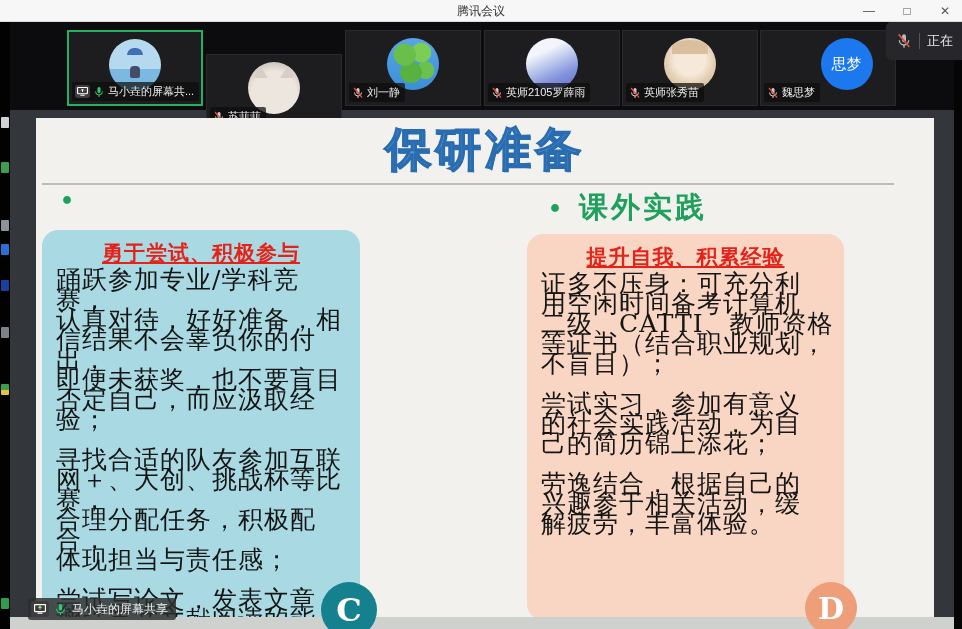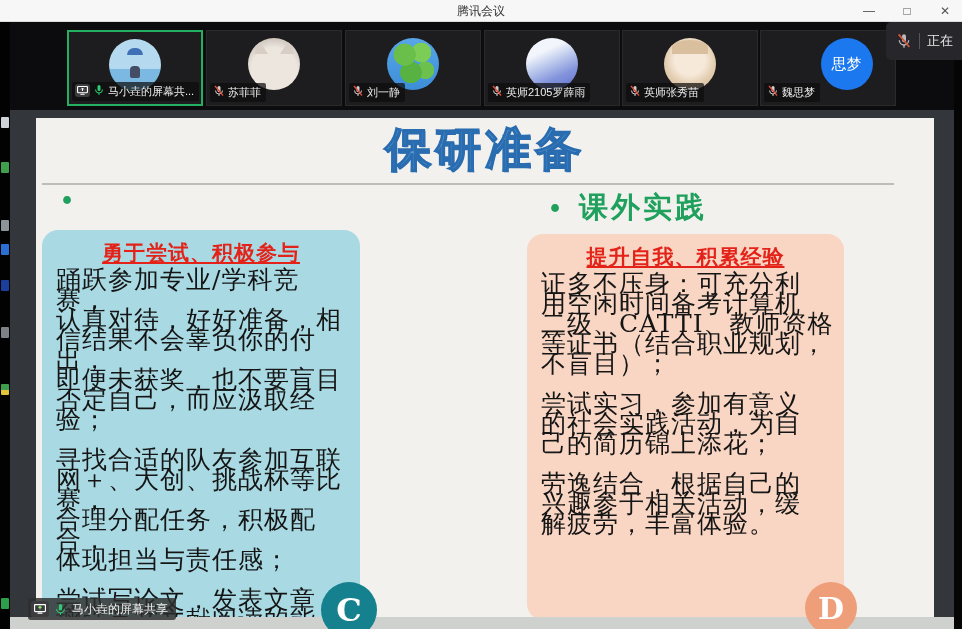--- a/index.html
+++ b/index.html
@@ -44,21 +44,21 @@
          radial-gradient(circle at 66% 28%, #7ccd55 0 19%, rgba(0,0,0,0) 20%),
          radial-gradient(circle at 46% 66%, #58b242 0 24%, rgba(0,0,0,0) 25%),
          radial-gradient(circle at 74% 62%, #6cc14e 0 17%, rgba(0,0,0,0) 18%),
          linear-gradient(180deg,#58a6e8,#3c8ed8); }
   .av4 { background:linear-gradient(155deg,#f2f5fb 0 28%, #c3cfee 45%, #8495dd 70%, #5c6cc8 100%); }
   .av5 { background:radial-gradient(circle at 50% 42%, #f6e9da 0 38%, #e3cdb0 62%, #cdb293 100%); }
   .av5::before { content:""; position:absolute; left:8px; top:2px; width:36px; height:14px;
                  background:#d9bf9e; border-radius:50% 50% 0 0; }
   .av6 { background:#1b78ee; display:flex; align-items:center; justify-content:center;
          color:#fff; font-size:15px; }
-  .namebar { position:absolute; left:3px; bottom:3px; display:flex; align-items:flex-start; gap:3px;
+  .namebar { position:absolute; left:3px; bottom:3px; display:flex; align-items:center; gap:3px;
              background:rgba(12,12,12,.72); border-radius:2px; padding:2px 5px 2px 3px;
              font-size:11px; color:#efefef; white-space:nowrap; max-width:128px; overflow:hidden; }
 
   .micico { flex:0 0 auto; display:block; }
 
   
   #status-overlay { position:absolute; left:886px; top:22px; width:76px; height:38px;
                     background:#26262b; border-radius:5px 0 0 5px; z-index:7;
                     display:flex; align-items:center; gap:7px; padding-left:10px; }
   #status-overlay .vdiv { width:1px; height:16px; background:#55555c; }
@@ -143,21 +143,21 @@
           </span>
           <svg class="micico" width="12" height="12" viewBox="0 0 24 24">
             <rect x="9" y="2" width="6" height="12" rx="3" fill="#2ecc71"></rect>
             <path d="M5 11a7 7 0 0 0 14 0" fill="none" stroke="#2ecc71" stroke-width="2"></path>
             <line x1="12" y1="18" x2="12" y2="22" stroke="#2ecc71" stroke-width="2"></line>
           </svg>
           <span>马小垚的屏幕共...</span>
         </div>
       </div>
 
-      <div class="tile" style="left:196px;">
+      <div class="tile" style="left:196px;margin-top:24px;">
         <div class="av av2"></div>
         <div class="namebar">
           <svg class="micico" width="12" height="12" viewBox="0 0 24 24">
             <rect x="9" y="2" width="6" height="12" rx="3" fill="#cfcfcf"></rect>
             <path d="M5 11a7 7 0 0 0 14 0" fill="none" stroke="#cfcfcf" stroke-width="2"></path>
             <line x1="12" y1="18" x2="12" y2="22" stroke="#cfcfcf" stroke-width="2"></line>
             <line x1="4" y1="2" x2="20" y2="21" stroke="#e74c3c" stroke-width="2.6"></line>
           </svg>
           <span>苏菲菲</span>
         </div>

